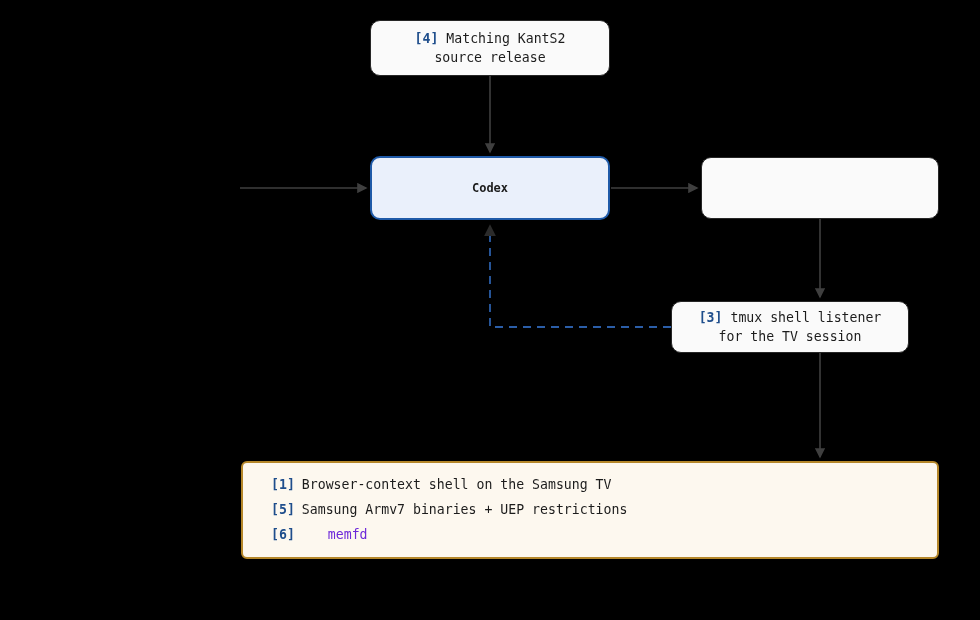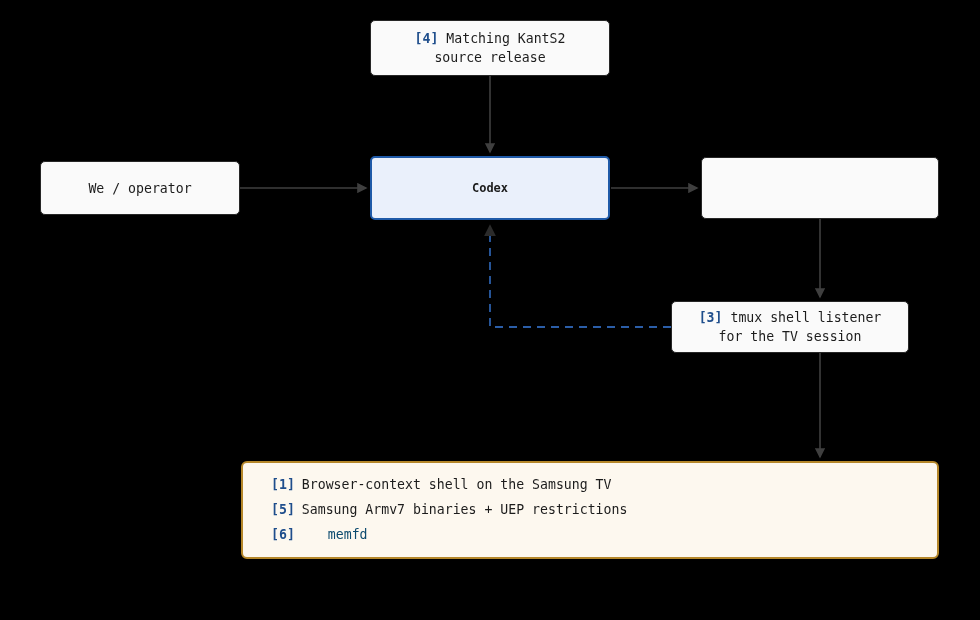--- a/index.html
+++ b/index.html
@@ -20,21 +20,21 @@
     position: absolute;
     left: 0; top: 0;
     width: 980px;
     height: 620px;
     pointer-events: none;
   }
   .node {
     position: absolute;
     background: #fafafa;
     border: 1px solid #262626;
-    border-radius: 5px;
+    border-radius: 10px;
     display: flex;
     flex-direction: column;
     align-items: center;
     justify-content: center;
     text-align: center;
     color: #1c1c1c;
     font-size: 13.2px;
     line-height: 19px;
     letter-spacing: 0px;
     z-index: 3;
@@ -76,21 +76,21 @@
   }
   #node-notes .note-row {
     display: flex;
     align-items: baseline;
     gap: 7px;
     white-space: pre;
     font-size: 13.2px;
     line-height: 18px;
     text-align: left;
   }
-  .mono-accent { color: #0c4a6e; padding-left: 26px; }
+  .mono-accent { color: #6d28d9; padding-left: 26px; }
 </style>
 </head>
 <body>
 
 <div id="stage">
 
   <svg id="edges" viewBox="0 0 980 620">
     <defs>
       <marker id="arrow-dark" viewBox="0 0 10 10" refX="8.5" refY="5" markerWidth="6.5" markerHeight="6.5" orient="auto-start-reverse">
         <path d="M 0 0 L 10 5 L 0 10 z" fill="#3f3f3f"></path>
@@ -123,23 +123,20 @@
     <g>
       <path d="M 699 327 L 490 327 L 490 226" fill="none" stroke="#2b5ea8" stroke-width="1.8" stroke-dasharray="8 6" marker-end="url(#arrow-dark2)"></path>
     </g>
   </svg>
 
   <div class="node" id="node-source">
     <div class="line"><span class="tag">[4]</span> <span>Matching KantS2</span></div>
     <div class="line">source release</div>
   </div>
 
-  <div class="node" id="node-operator">
-    <div class="line">We / operator</div>
-  </div>
 
   <div class="node" id="node-codex">
     <div class="line">Codex</div>
   </div>
 
   <div class="node" id="node-controller">
   </div>
 
   <div class="node" id="node-tmux">
     <div class="line"><span class="tag">[3]</span> <span>tmux shell listener</span></div>

